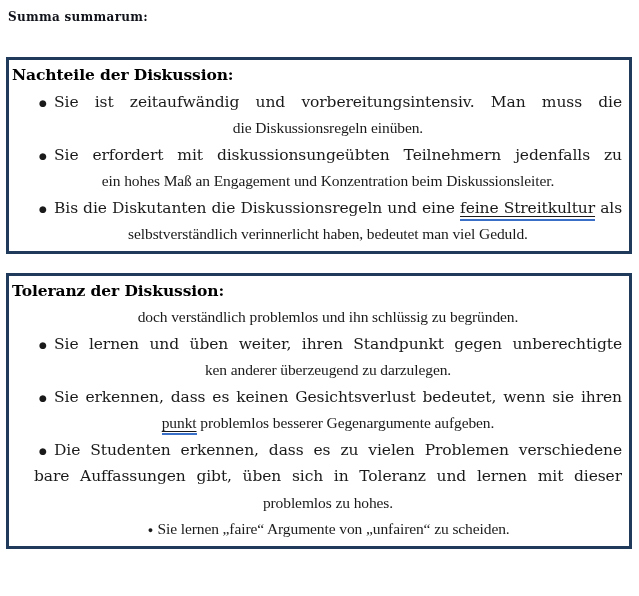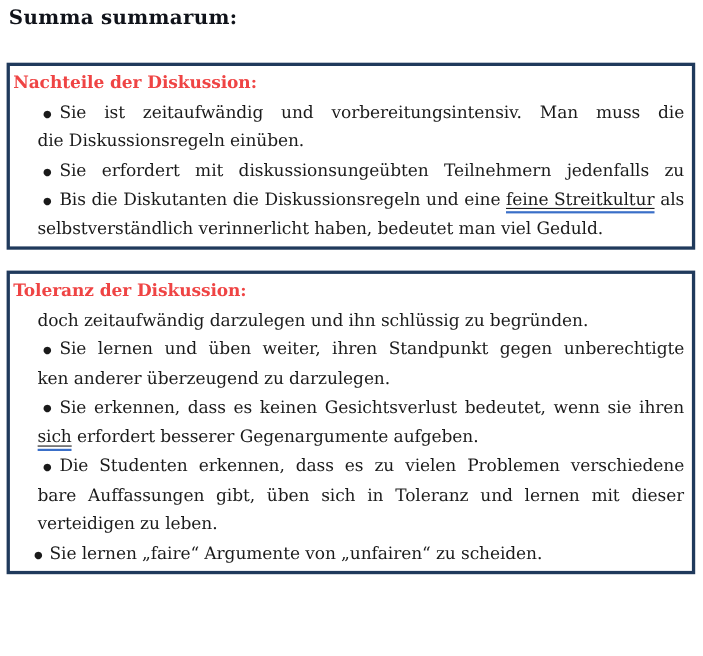--- a/index.html
+++ b/index.html
@@ -15,50 +15,50 @@
     background: #ffffff;
     font-family: "DejaVu Serif", "Liberation Serif", serif;
     font-size: 15.5px;
     line-height: 26.5px;
     letter-spacing: -0.1px;
     color: var(--text-color);
     overflow: hidden;
   }
   .page-title {
     margin: 6px 0 0 8px;
-    font-size: 18px;
+    font-size: 12px;
     font-weight: bold;
     line-height: 22px;
     letter-spacing: 0.3px;
     color: #10131a;
   }
   .box {
     border: 3px solid var(--border-color);
     margin: 0 7px 0 6px;
     padding: 2px 7px 3px 3px;
     background: #ffffff;
   }
   .box-first { margin-top: 29px; }
   .box-second { margin-top: 19px; }
   .box-heading {
     font-weight: bold;
     font-size: 15.5px;
-    color: #ef4444;
+    color: #000000;
   }
   .item.inner { margin-left: 22px; }
   .item.outer { margin-left: 19px; }
   .line {
     height: 26.5px;
     overflow: hidden;
   }
   .line.just {
     text-align: justify;
     text-align-last: justify;
   }
-  .line.lastline { text-align: left; }
+  .line.lastline { text-align: center; font-family: Liberation Serif, serif; }
   .bullet {
     display: inline-block;
     font-size: 9px;
     position: relative;
     top: -1px;
   }
   .item.inner .bullet { width: 20px; padding-left: 5px; }
   .item.outer .bullet { width: 14px; padding-left: 0; }
   .u-grammar {
     text-decoration: underline;
@@ -76,45 +76,46 @@
 
   <section class="box box-first">
     <div class="box-heading">Nachteile der Diskussion:</div>
     <div class="box-body">
         <div class="item inner">
           <div class="line just"><span class="bullet">●</span><span>Sie ist zeitaufwändig und vorbereitungsintensiv. Man muss die Studenten in</span></div>
           <div class="line lastline"><span>die Diskussionsregeln einüben.</span></div>
         </div>
         <div class="item inner">
           <div class="line just"><span class="bullet">●</span><span>Sie erfordert mit diskussionsungeübten Teilnehmern jedenfalls zu Anfang</span></div>
+          <div class="line lastline"><span>ein hohes Maß an Engagement und Konzentration beim Diskussionsleiter.</span></div>
         </div>
         <div class="item inner">
           <div class="line just"><span class="bullet">●</span><span>Bis die Diskutanten die Diskussionsregeln und eine </span><span class="u-grammar">feine Streitkultur</span><span> als</span></div>
           <div class="line lastline"><span>selbstverständlich verinnerlicht haben, bedeutet man viel Geduld.</span></div>
         </div>
       </div>
   </section>
 
   <section class="box box-second">
     <div class="box-heading">Toleranz der Diskussion:</div>
     <div class="box-body">
         <div class="item inner">
-          <div class="line lastline"><span>doch zeitaufwändig darzulegen und ihn schlüssig zu begründen.</span></div>
+          <div class="line lastline"><span>doch verständlich problemlos und ihn schlüssig zu begründen.</span></div>
         </div>
         <div class="item inner">
           <div class="line just"><span class="bullet">●</span><span>Sie lernen und üben weiter, ihren Standpunkt gegen unberechtigte Beden-</span></div>
           <div class="line lastline"><span>ken anderer überzeugend zu darzulegen.</span></div>
         </div>
         <div class="item inner">
           <div class="line just"><span class="bullet">●</span><span>Sie erkennen, dass es keinen Gesichtsverlust bedeutet, wenn sie ihren Stand-</span></div>
-          <div class="line lastline"><span class="u-grammar">sich</span><span> erfordert besserer Gegenargumente aufgeben.</span></div>
+          <div class="line lastline"><span class="u-grammar">punkt</span><span> problemlos besserer Gegenargumente aufgeben.</span></div>
         </div>
         <div class="item inner">
           <div class="line just"><span class="bullet">●</span><span>Die Studenten erkennen, dass es zu vielen Problemen verschiedene vertret-</span></div>
           <div class="line just"><span>bare Auffassungen gibt, üben sich in Toleranz und lernen mit dieser Erkenntnis</span></div>
-          <div class="line lastline"><span>verteidigen zu leben.</span></div>
+          <div class="line lastline"><span>problemlos zu hohes.</span></div>
         </div>
         <div class="item outer">
           <div class="line lastline"><span class="bullet">●</span><span>Sie lernen „faire“ Argumente von „unfairen“ zu scheiden.</span></div>
         </div>
       </div>
   </section>
 </div>
 
 </body></html>

